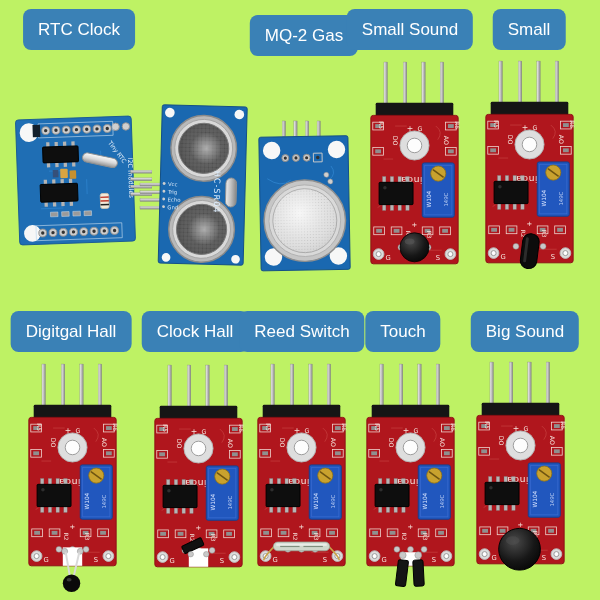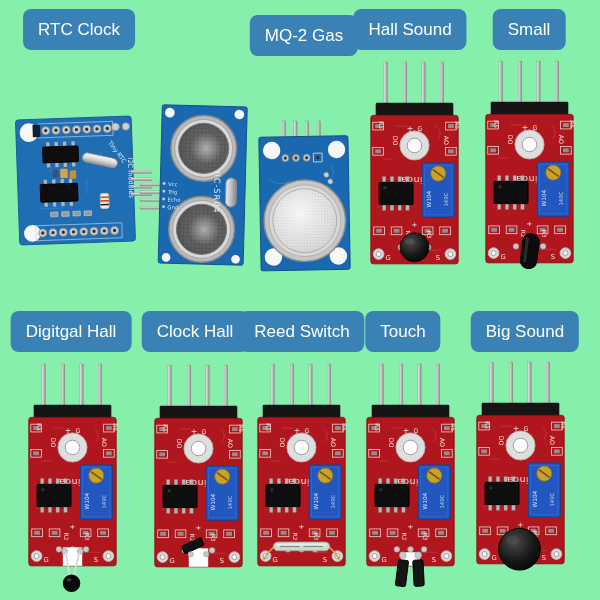--- a/index.html
+++ b/index.html
@@ -1,16 +1,16 @@
 <!DOCTYPE html>
 <html><head>
 <meta charset="utf-8">
 <style>
   html,body{margin:0;padding:0;background:#fff;}
-  .canvas{position:relative;width:600px;height:600px;background:#86efac;overflow:hidden;
+  .canvas{position:relative;width:600px;height:600px;background:#bef264;overflow:hidden;
           font-family:"Liberation Sans",sans-serif;}
   .chip{position:absolute;transform:translateX(-50%);background:#3a81b6;color:#ffffff;
         font-size:17px;line-height:21px;padding:10px 15px;border-radius:8px;white-space:nowrap;}
   .module{position:absolute;}
   svg text{font-family:"DejaVu Sans",sans-serif;}
 </style>
 </head>
 <body>
 
 <div class="canvas">
@@ -151,21 +151,21 @@
           <circle cx="36" cy="193" r="3"></circle>
             <circle cx="50" cy="193" r="3"></circle>
             <circle cx="64" cy="193" r="3"></circle>
         </g>
       </g>
     </defs>
   </svg>
 
   <div class="chip" style="left:79px;top:9px">RTC Clock</div>
   <div class="chip" style="left:304px;top:15px">MQ-2 Gas</div>
-  <div class="chip" style="left:410px;top:9px">Hall Sound</div>
+  <div class="chip" style="left:410px;top:9px">Small Sound</div>
   <div class="chip" style="left:529px;top:9px">Small</div>
   <div class="chip" style="left:71px;top:311px">Digitgal Hall</div>
   <div class="chip" style="left:195px;top:311px">Clock Hall</div>
   <div class="chip" style="left:302px;top:311px">Reed Switch</div>
   <div class="chip" style="left:403px;top:311px">Touch</div>
   <div class="chip" style="left:525px;top:311px">Big Sound</div>
 
   <svg class="module" style="left:12px;top:114px" width="140" height="133" viewBox="0 0 150 142">
     <g transform="rotate(-2 68 71)">
       <rect x="6" y="4" width="124" height="134" rx="3" fill="#1f6eb4" stroke="#175a94"></rect>

